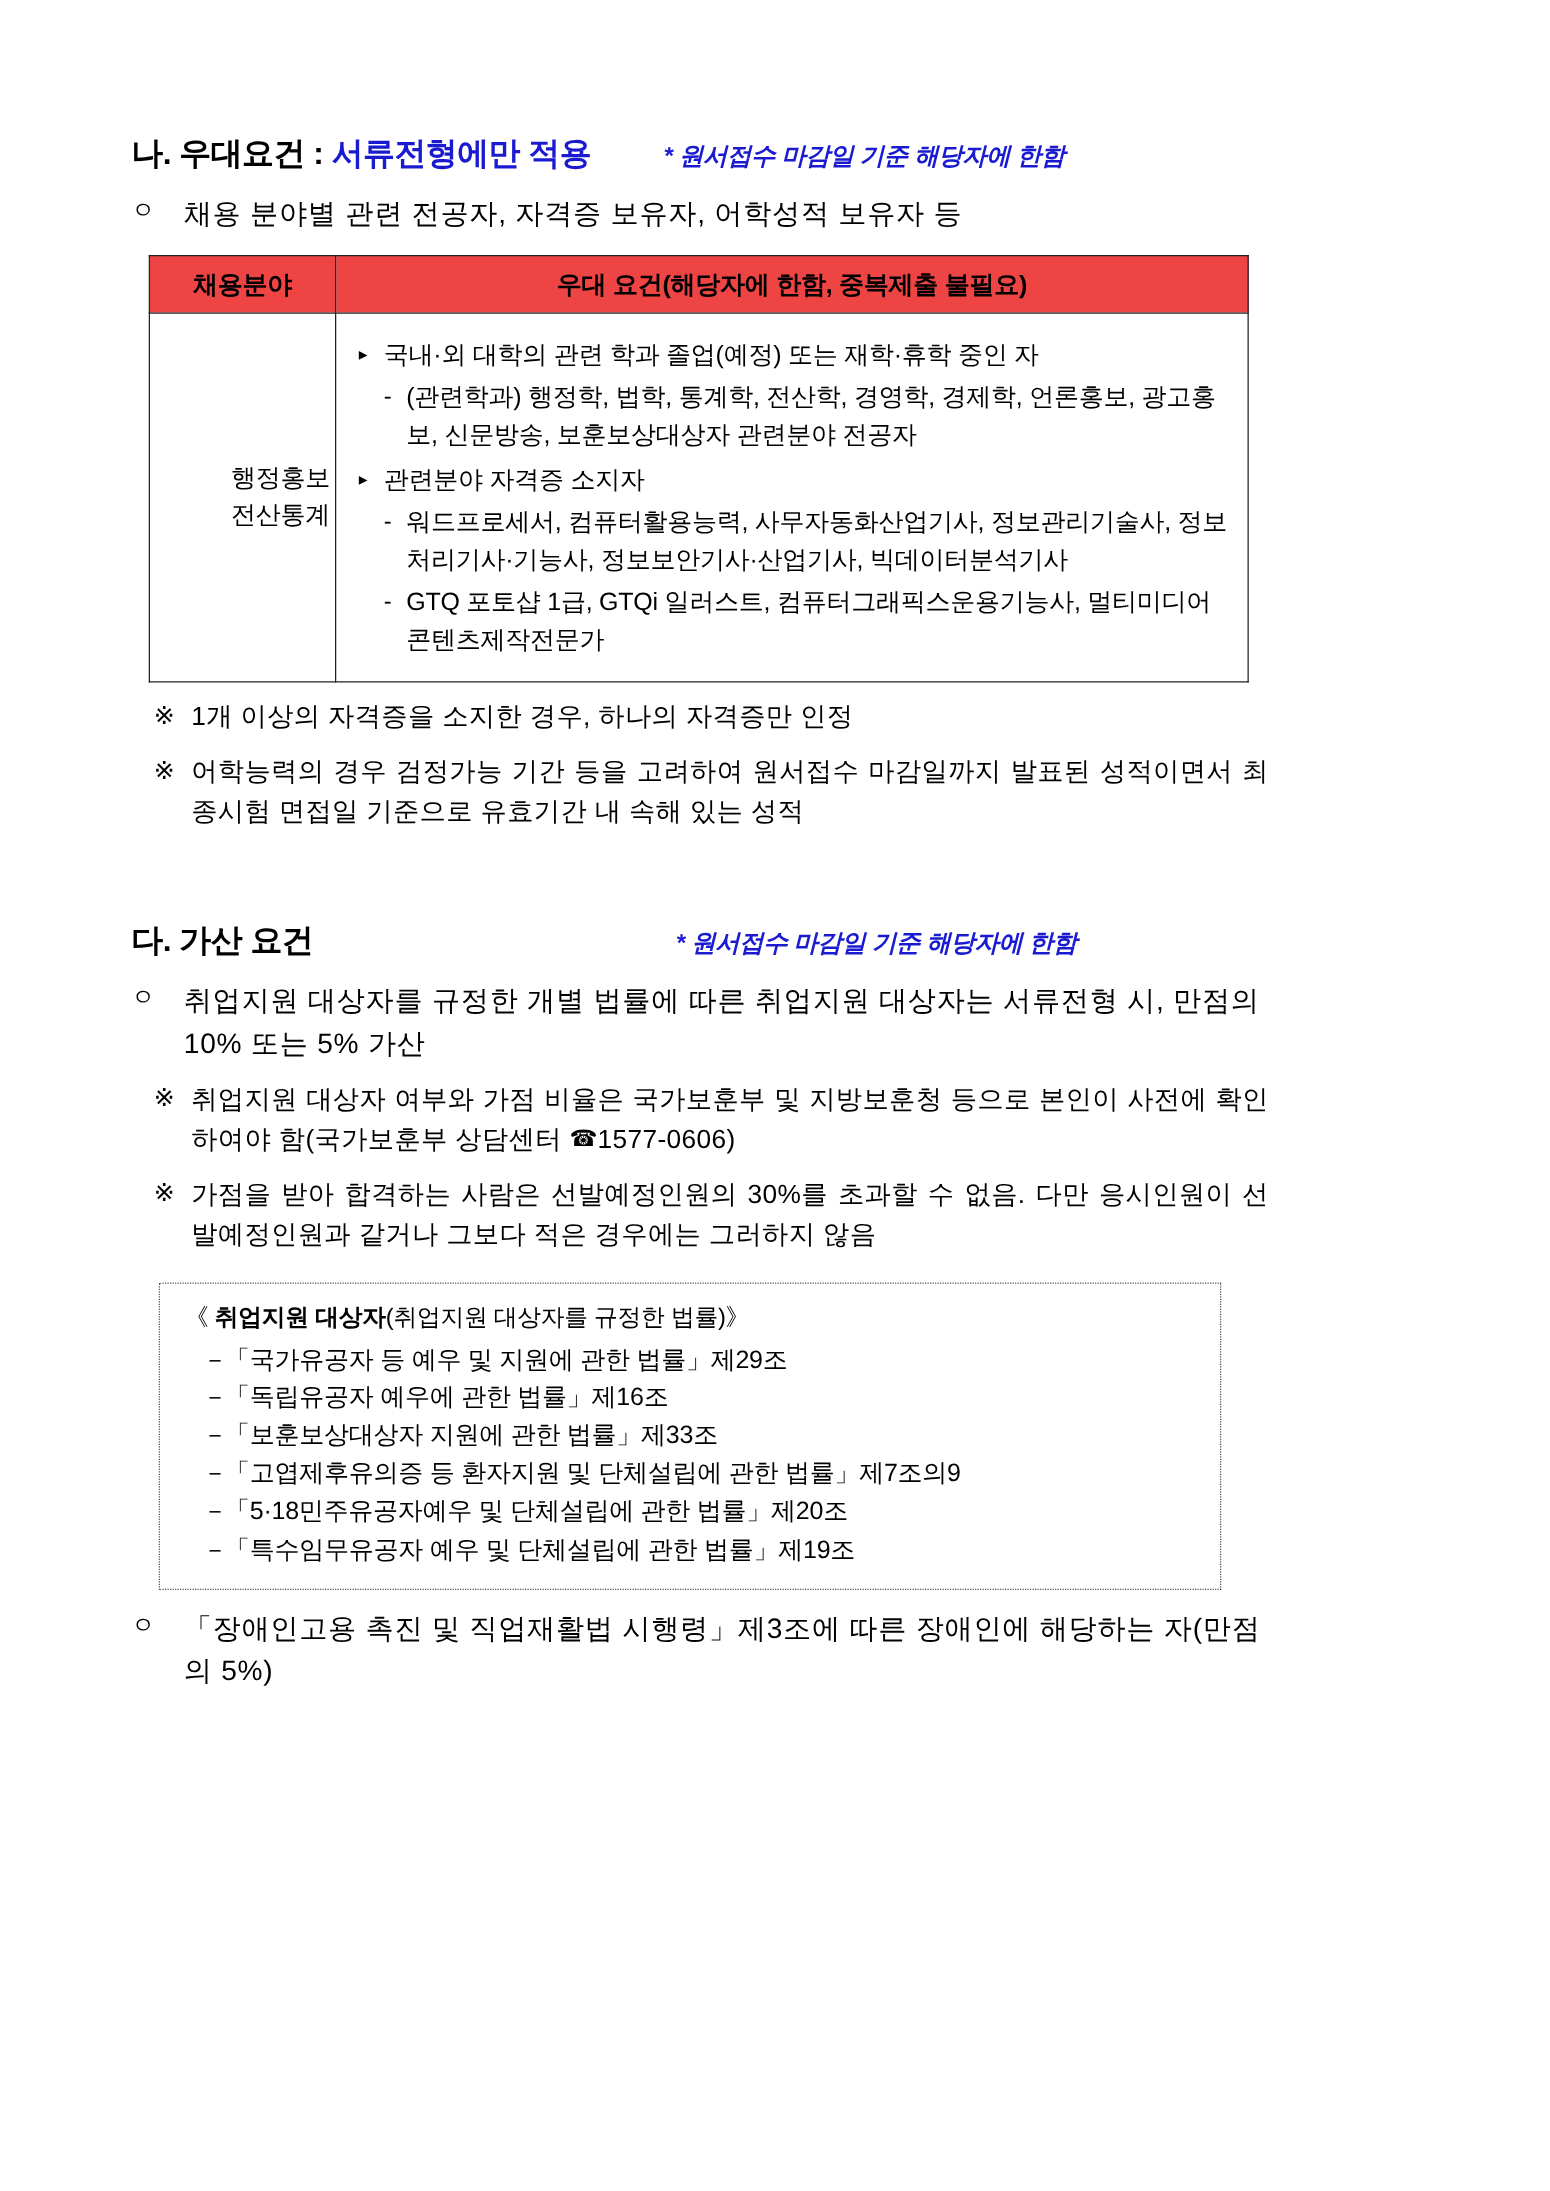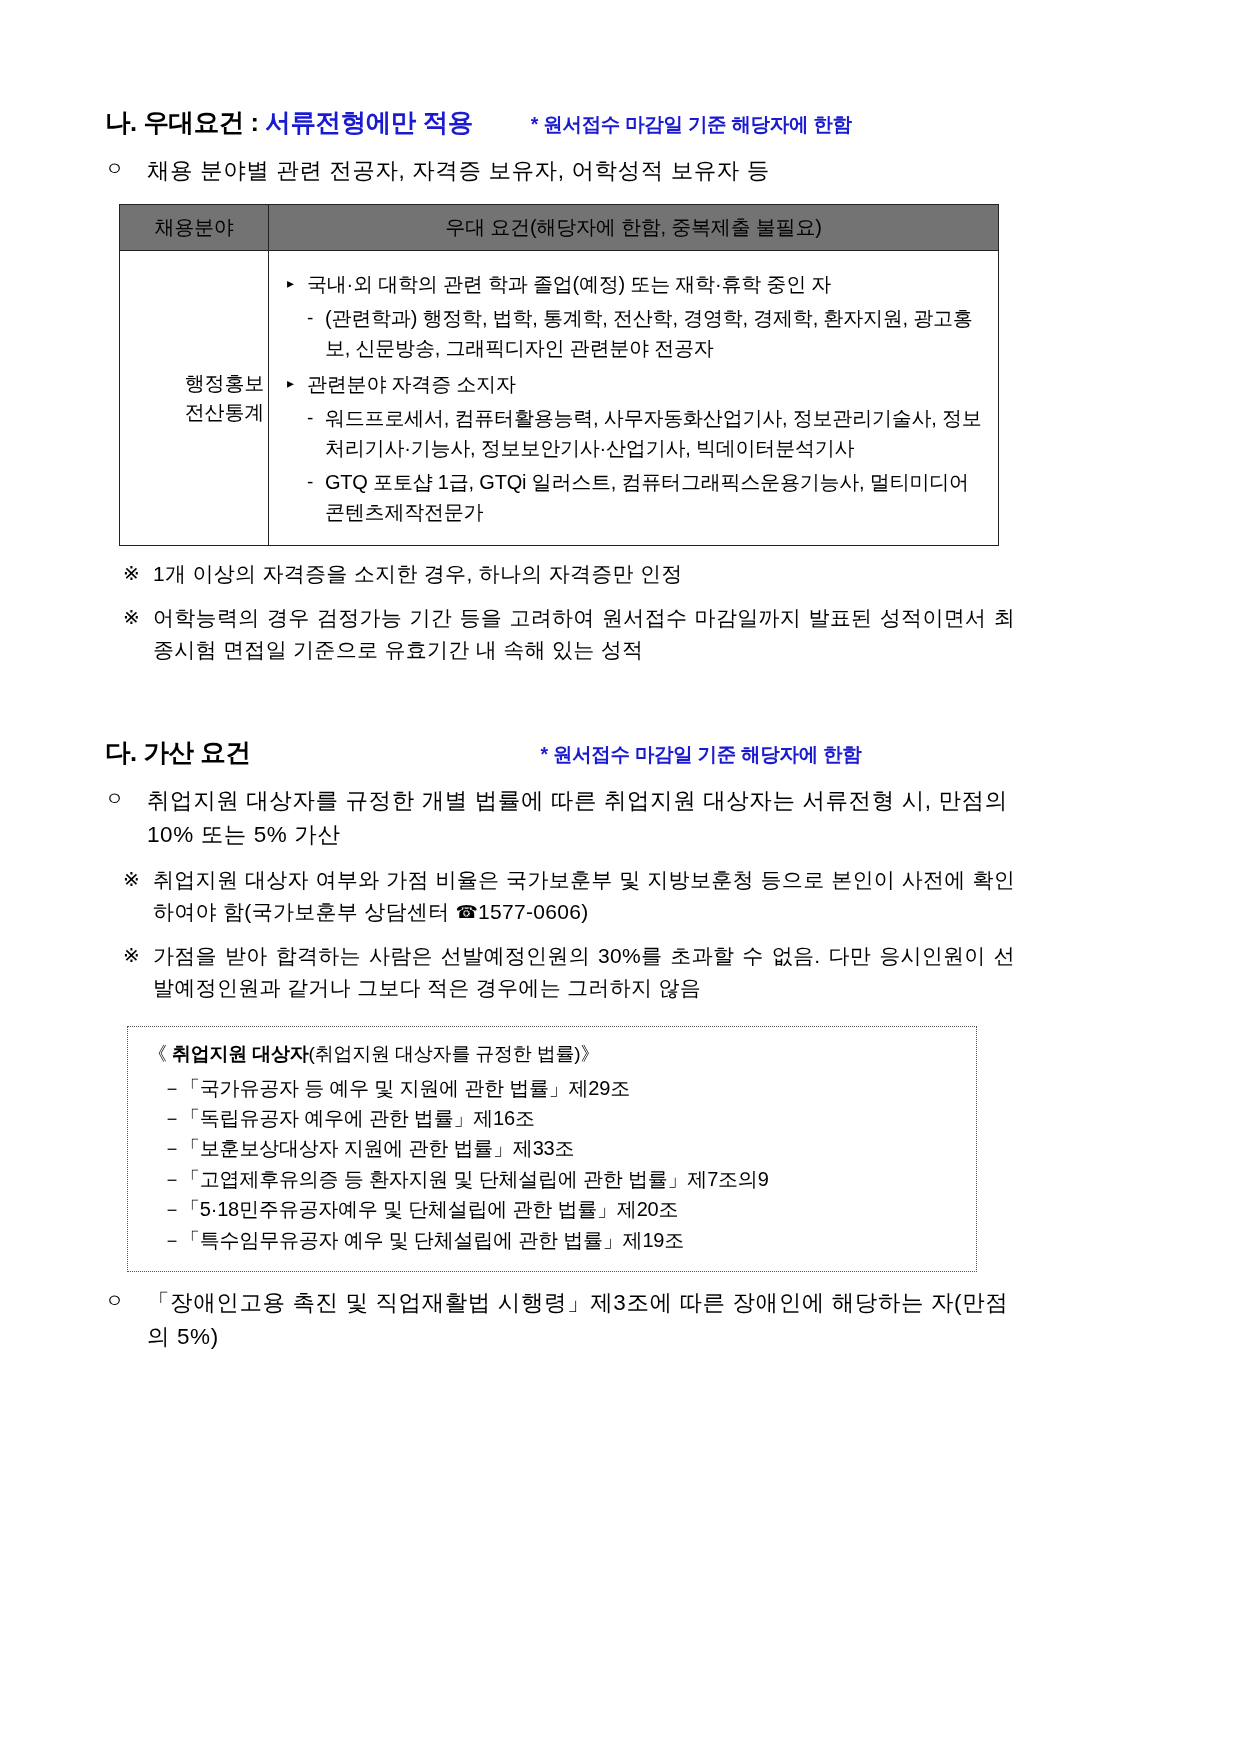--- a/index.html
+++ b/index.html
@@ -44,20 +44,21 @@
   }
   .heading-main .blue {
     color: #1a1ad0;
   }
   .heading-note {
     color: #1a1ad0;
     font-size: 19.5px;
     font-weight: bold;
     letter-spacing: -0.3px;
     white-space: nowrap;
+    font-style: italic;
   }
   .heading-note-gap { margin-left: 58px; }
 
   
   .o-line {
     display: flex;
     align-items: flex-start;
     font-size: 22.5px;
     letter-spacing: 0.6px;
     margin: 14px 0 0 0;
@@ -77,23 +78,23 @@
     margin: 16px 0 0 14px;
     width: 880px;
     table-layout: fixed;
   }
   table.pref-table th,
   table.pref-table td {
     border: 1.6px solid #222222;
     vertical-align: middle;
   }
   table.pref-table thead th {
-    background: #737373;
-    font-size: 20px;
-    font-weight: normal;
+    background: #ef4444;
+    font-size: 20px;
+    font-weight: bold;
     letter-spacing: -0.2px;
     padding: 9px 4px;
   }
   .col-field { width: 140px; }
   td.field-cell {
     text-align: right;
     font-size: 20px;
     line-height: 1.45;
     letter-spacing: -0.2px;
     padding: 4px;
@@ -215,21 +216,21 @@
           </td>
           <td class="req-cell">
 
             <div class="req-item level1">
               <div class="req-mark">▸</div>
               <div class="req-text">국내·외 대학의 관련 학과 졸업(예정) 또는 재학·휴학 중인 자</div>
             </div>
 
             <div class="req-item level2">
               <div class="req-mark dash">-</div>
-              <div class="req-text">(관련학과) 행정학, 법학, 통계학, 전산학, 경영학, 경제학, 환자지원, 광고홍보, 신문방송, 그래픽디자인 관련분야 전공자</div>
+              <div class="req-text">(관련학과) 행정학, 법학, 통계학, 전산학, 경영학, 경제학, 언론홍보, 광고홍보, 신문방송, 보훈보상대상자 관련분야 전공자</div>
             </div>
 
             <div class="req-item level1">
               <div class="req-mark">▸</div>
               <div class="req-text">관련분야 자격증 소지자</div>
             </div>
 
             <div class="req-item level2">
               <div class="req-mark dash">-</div>
               <div class="req-text">워드프로세서, 컴퓨터활용능력, 사무자동화산업기사, 정보관리기술사, 정보처리기사·기능사, 정보보안기사·산업기사, 빅데이터분석기사</div>

